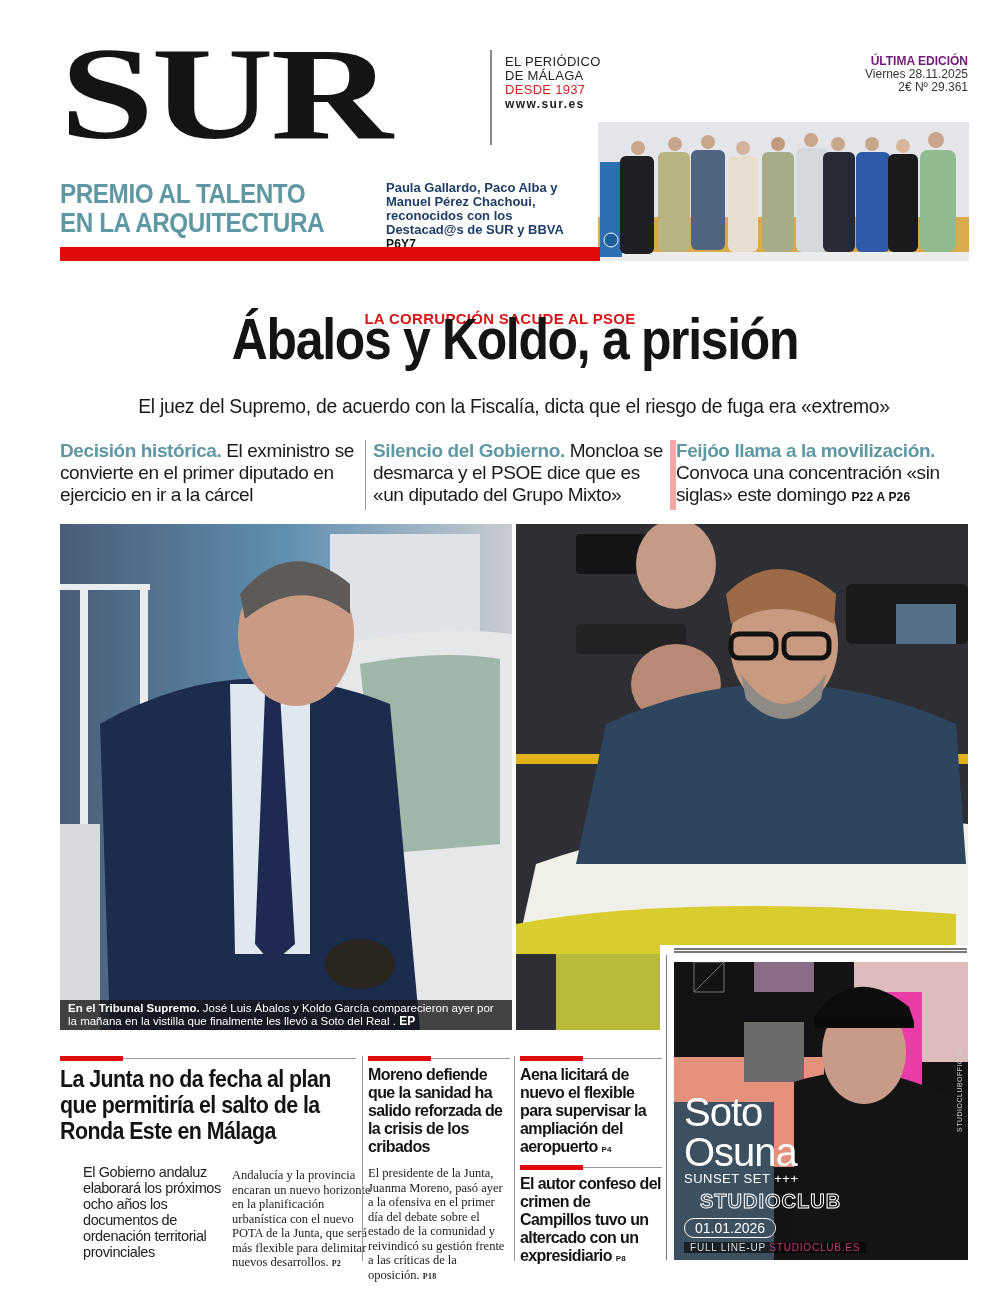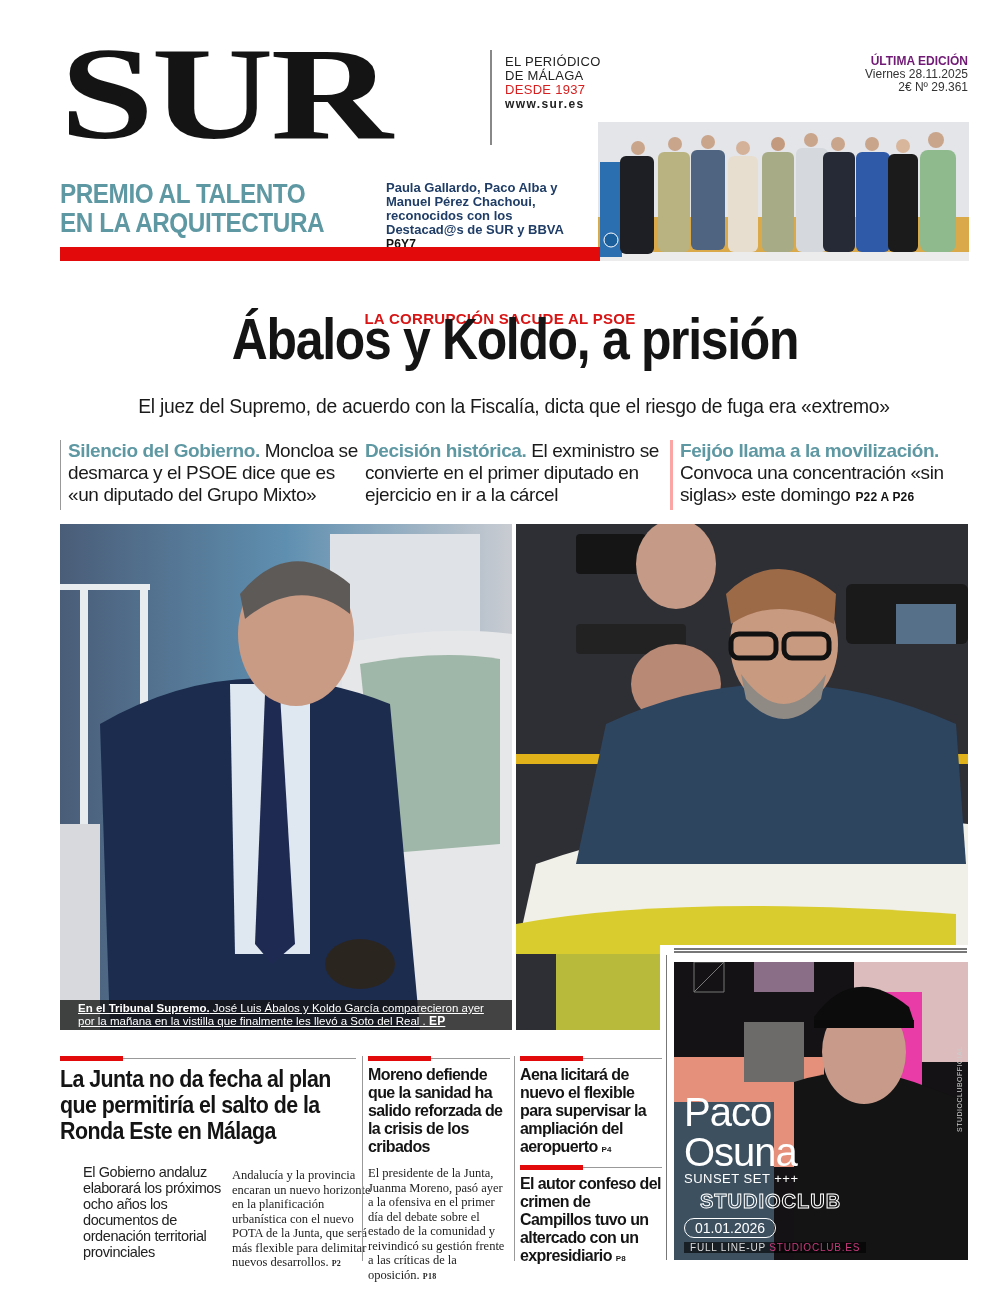--- a/index.html
+++ b/index.html
@@ -26,26 +26,26 @@
   
   .kicker { left: 0; width: 1000px; top: 278px; text-align: center; font-weight: 700; font-size: 15px; color: #d81414; letter-spacing: 0.3px; margin-top: 32px; }
   .headline { left: 0; width: 1030px; top: 306px; text-align: center; font-weight: 700; font-size: 58px; line-height: 66px; color: #141414; letter-spacing: -1.5px; transform: scaleX(0.86); transform-origin: 515px 0; }
   .subhead { left: 0; width: 1028px; top: 394px; text-align: center; font-size: 21px; color: #1a1a1a; letter-spacing: -0.3px; transform: scaleX(0.92); transform-origin: 514px 0; }
 
   .cols3 { left: 60px; top: 440px; width: 910px; height: 70px; display: flex; }
   .col3 { font-size: 19px; line-height: 22px; color: #1a1a1a; letter-spacing: -0.4px; }
   .col3 .lead { color: #5e98a3; font-weight: 700; }
   .col3.c1 { width: 305px; }
   .col3.c2 { width: 305px; border-left: 1px solid #999; padding-left: 7px; }
-  .col3.c3 { width: 300px; border-left: 3px solid #fca5a5; padding-left: 7px; }
+  .col3.c3 { width: 300px; border-left: 6px solid #fca5a5; }
 
   
   .photo-left { left: 60px; top: 524px; width: 452px; height: 506px; overflow: hidden; background: #3a4a5e; }
   .photo-right { left: 516px; top: 524px; width: 452px; height: 506px; overflow: hidden; background: #2b2c31; }
-  .caption { left: 60px; top: 1000px; width: 452px; height: 30px; background: rgba(20,20,20,0.78); color: #fff; font-size: 11.5px; line-height: 13px; padding: 2px 18px; text-decoration: underline; }
+  .caption { left: 60px; top: 1000px; width: 452px; height: 30px; background: rgba(20,20,20,0.78); color: #fff; font-size: 11.5px; line-height: 13px; padding: 2px 8px; }
   .caption b { font-weight: 700; }
 
   
   .ad-frame { left: 660px; top: 945px; width: 310px; height: 330px; background: #fff; }
   .ad-lines { left: 674px; top: 948px; width: 293px; height: 5px; border-top: 2px solid #777; border-bottom: 2px solid #777; }
   .ad-vline { left: 666px; top: 955px; width: 1px; height: 305px; background: #777; }
   .ad { left: 674px; top: 962px; width: 294px; height: 298px; overflow: hidden; background: #1a1416; }
   .ad-name { left: 10px; top: 130px; font-size: 40px; line-height: 40px; color: #fff; letter-spacing: -1px; }
   .ad-sub { left: 10px; top: 209px; font-size: 13px; color: #fff; letter-spacing: 0.5px; }
   .ad-club { left: 26px; top: 228px; font-size: 20px; font-weight: 900; color: transparent; -webkit-text-stroke: 1px #fff; letter-spacing: 1px; }
@@ -125,25 +125,25 @@
     </g>
   </svg>
 </div>
 <div class="abs red-bar"></div>
 
 <div class="abs kicker">LA CORRUPCIÓN SACUDE AL PSOE</div>
 <div class="abs headline">Ábalos y Koldo, a prisión</div>
 <div class="abs subhead">El juez del Supremo, de acuerdo con la Fiscalía, dicta que el riesgo de fuga era «extremo»</div>
 
 <div class="abs cols3">
+  <div class="col3 c1">
+    <span class="lead">Decisión histórica.</span><span> El exministro se convierte en el primer diputado en ejercicio en ir a la cárcel</span>
+  </div>
   <div class="col3 c2">
     <span class="lead">Silencio del Gobierno.</span><span> Moncloa se desmarca y el PSOE dice que es «un diputado del Grupo Mixto»</span>
-  </div>
-  <div class="col3 c1">
-    <span class="lead">Decisión histórica.</span><span> El exministro se convierte en el primer diputado en ejercicio en ir a la cárcel</span>
   </div>
   <div class="col3 c3">
     <span class="lead">Feijóo llama a la movilización.</span><span> Convoca una concentración «sin siglas» este domingo </span><span class="ref">P22 A P26</span>
   </div>
 </div>
 
 <div class="abs photo-left">
   <svg width="452" height="506" viewBox="0 0 452 506">
     <defs>
       <linearGradient id="bgL" x1="0" y1="0" x2="1" y2="0">
@@ -205,21 +205,21 @@
     <rect x="0" y="95" width="150" height="110" fill="#e4907a"></rect>
     <rect x="70" y="60" width="60" height="60" fill="#6d6a6a"></rect>
     <rect x="0" y="140" width="100" height="158" fill="#3c5060"></rect>
     <path d="M20 0 L 50 0 L 50 30 L 20 30 Z M 20 30 L 50 0" fill="none" stroke="#777" stroke-width="1"></path>
     <path d="M120 298 L 120 120 Q 180 100 240 120 L 294 140 L 294 298 Z" fill="#141414"></path>
     <ellipse cx="190" cy="90" rx="42" ry="52" fill="#c79a8a"></ellipse>
     <path d="M140 55 Q 180 0 235 45 L 240 60 L 140 65 Z" fill="#0c0c0c"></path>
     <rect x="140" y="58" width="100" height="8" fill="#0a0a0a"></rect>
   </svg>
   <div class="abs ad-name">
-    <div>Paco</div>
+    <div>Soto</div>
     <div>Osuna</div>
   </div>
   <div class="abs ad-sub">SUNSET SET +++</div>
   <div class="abs ad-club">STUDIOCLUB</div>
   <div class="abs ad-date">01.01.2026</div>
   <div class="abs ad-footer">
     <span>FULL LINE-UP </span><span class="pink">STUDIOCLUB.ES</span>
   </div>
   <div class="abs ad-insta" style="top:170px; left:282px;">STUDIOCLUBOFFICIAL</div>
 </div>

